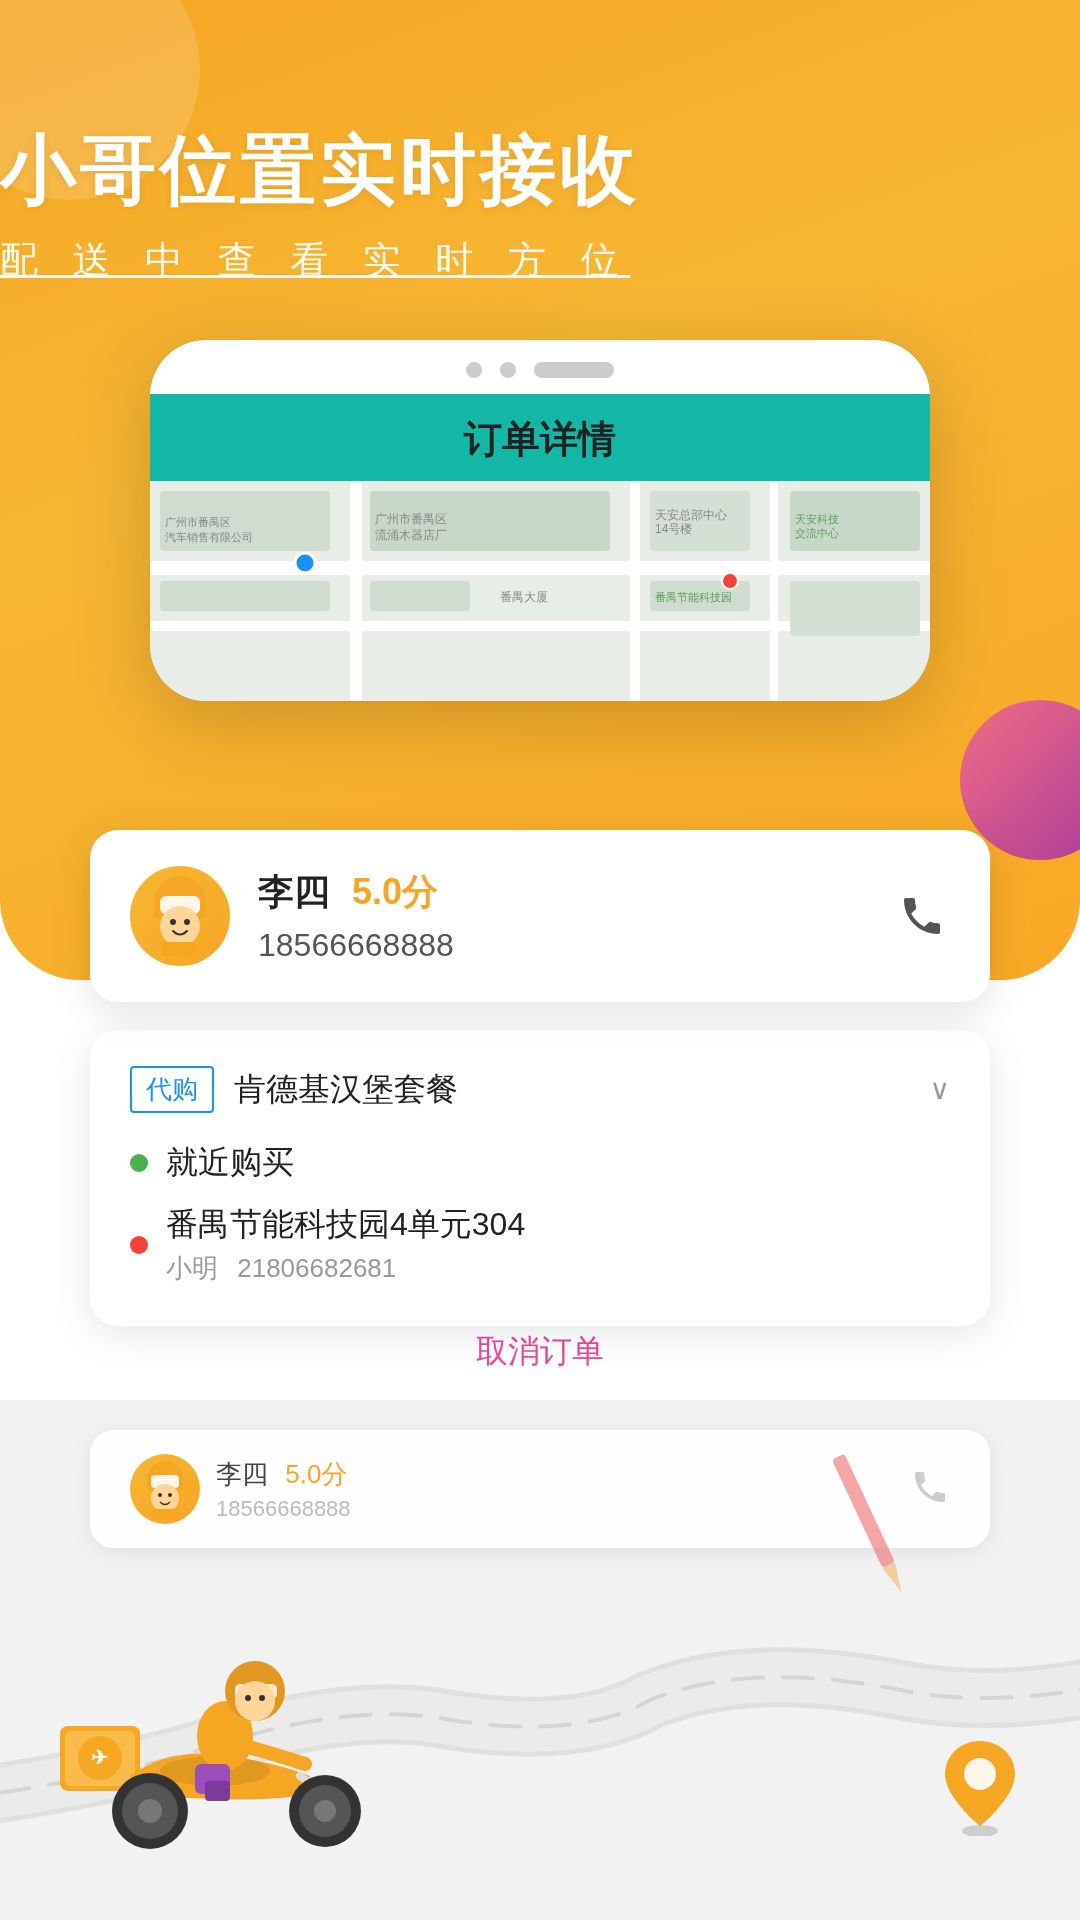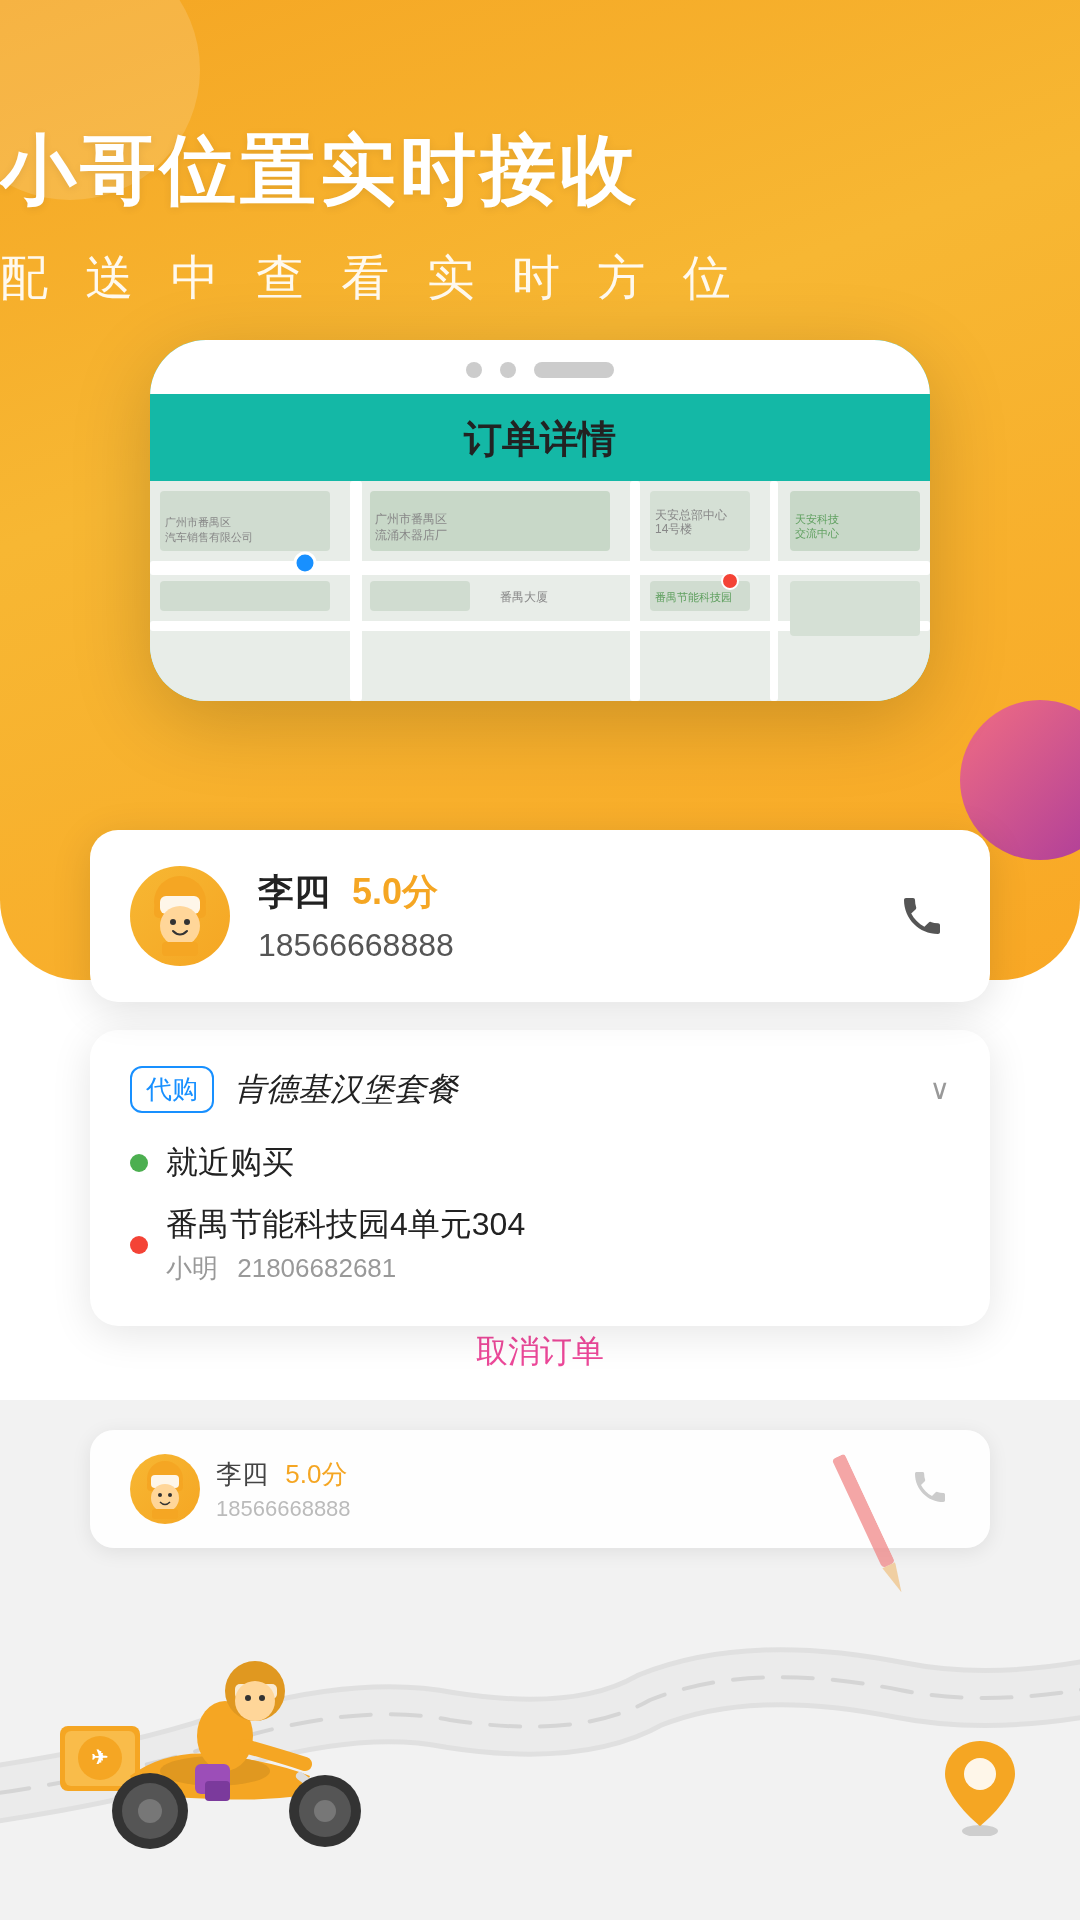--- a/index.html
+++ b/index.html
@@ -51,25 +51,26 @@
 
     .hero-title {
       font-size: 76px;
       font-weight: 800;
       color: #fff;
       letter-spacing: 4px;
       text-shadow: 0 2px 8px rgba(0,0,0,0.08);
     }
 
     .hero-subtitle {
-      font-size: 48px;
+      font-size: 38px;
       color: rgba(255,255,255,0.92);
       letter-spacing: 12px;
-      margin-top: 23px;
+      margin-top: 12px;
       font-weight: 400;
+      text-decoration: underline;
     }
 
     
     .phone-mockup {
       position: absolute;
       top: 340px;
       left: 50%;
       transform: translateX(-50%);
       width: 780px;
       background: #14b8a6;
@@ -207,29 +208,28 @@
       align-items: center;
       gap: 20px;
     }
 
     .tag-daigou {
       background: #fff;
       border: 2px solid #1890ff;
       color: #1890ff;
       font-size: 26px;
       padding: 4px 14px;
-      border-radius: 12px;
+      border-radius: 4px;
       font-weight: 500;
     }
 
     .order-name {
       font-size: 32px;
       color: #222;
       font-weight: 500;
-      font-style: italic;
     }
 
     .chevron-icon {
       font-size: 28px;
       color: #999;
     }
 
     .order-items {
       display: flex;
       flex-direction: column;

